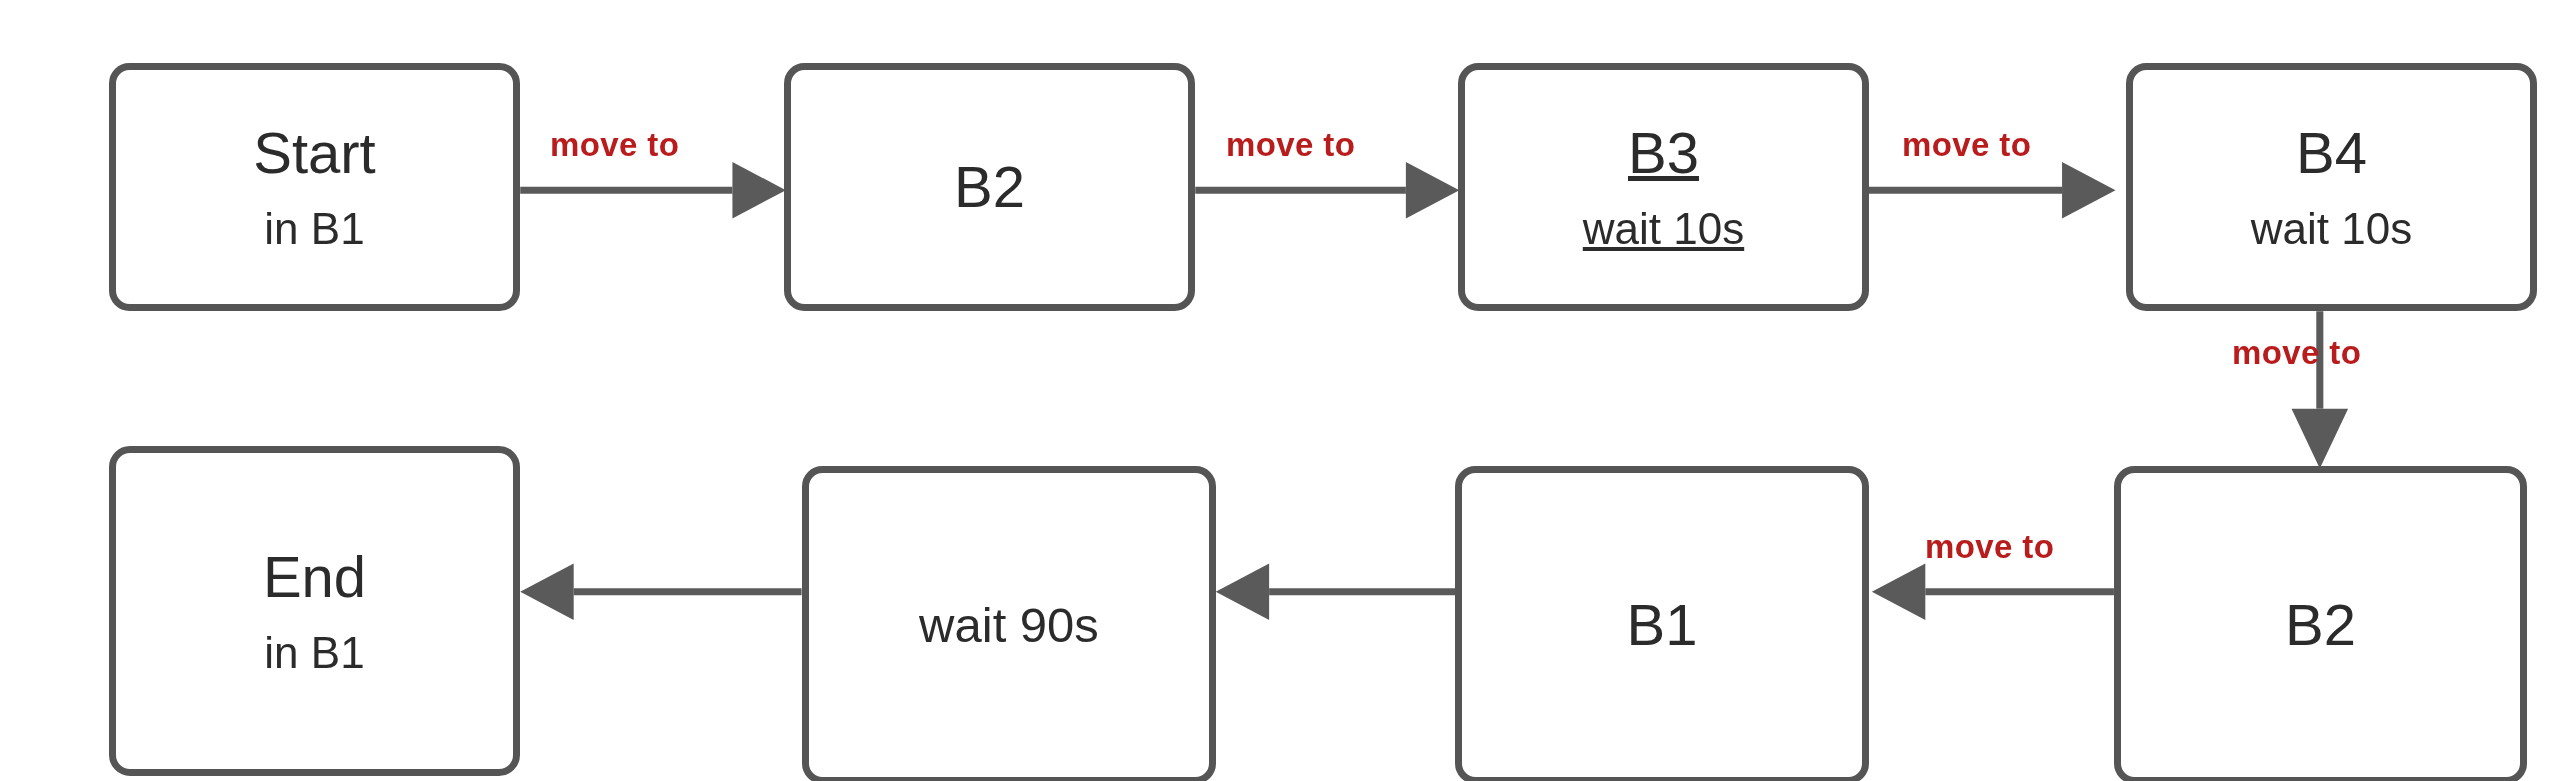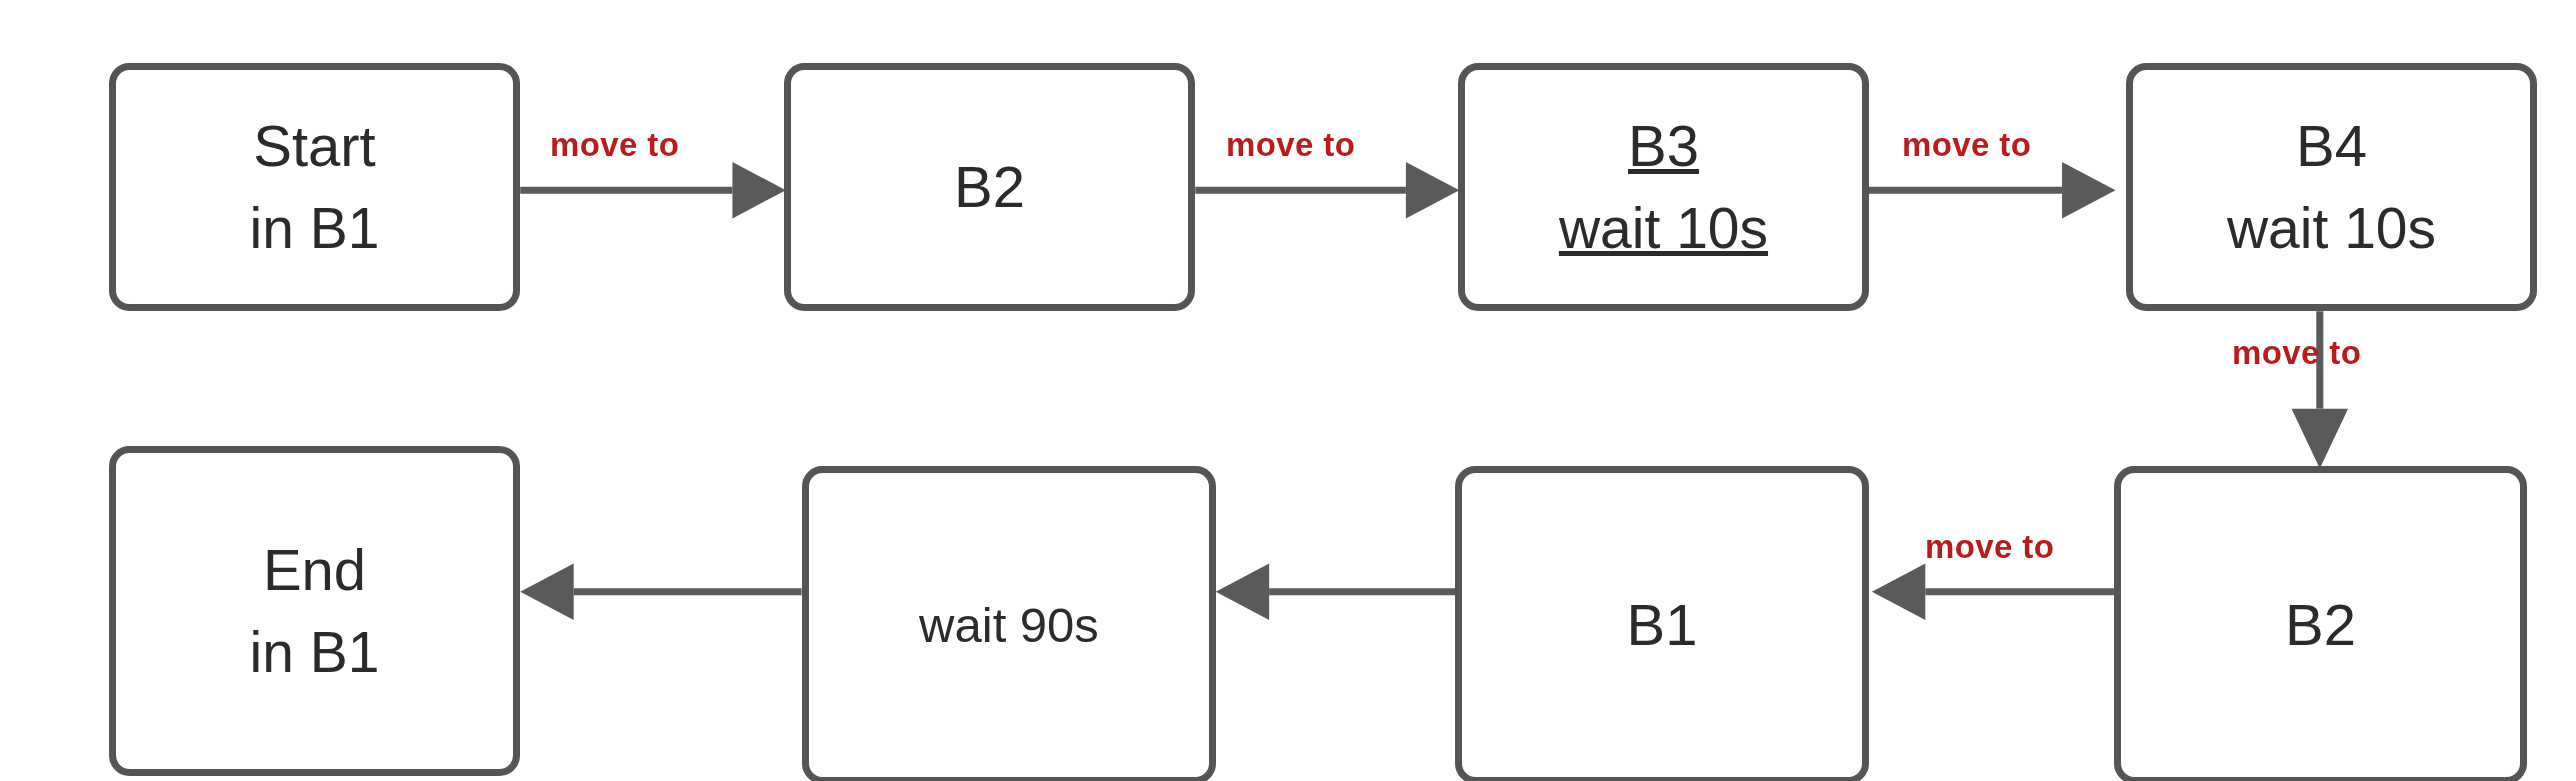--- a/index.html
+++ b/index.html
@@ -30,21 +30,21 @@
     justify-content: center;
     color: #2b2b2b;
   }
   .node .line1 {
     font-size: 58px;
     line-height: 1.08;
     white-space: nowrap;
     letter-spacing: 0px;
   }
   .node .line2 {
-    font-size: 57px;
+    font-size: 44px;
     line-height: 1.08;
     white-space: nowrap;
     margin-top: 20.4px;
   }
   .node.single .line1 {
     font-size: 49px;
   }
   .node.big-only .line1 {
     font-size: 58px;
   }
@@ -124,21 +124,21 @@
   <div class="node" style="left:1458px; top:63px; width:411px; height:248px;text-decoration:underline;">
     <div class="line1">B3</div>
     <div class="line2">wait 10s</div>
   </div>
 
   <div class="node" style="left:2114px; top:63px; width:411px; height:248px;margin-left:12px;">
     <div class="line1">B4</div>
     <div class="line2">wait 10s</div>
   </div>
 
-  <div class="node" style="left:109px; top:446px; width:411px; height:330px;">
+  <div class="node" style="left:109px; top:446px; width:411px; height:330px;border-radius:21px;">
     <div class="line1">End</div>
     <div class="line2">in B1</div>
   </div>
 
   <div class="node single" style="left:802px; top:466px; width:414px; height:318px;">
     <div class="line1">wait 90s</div>
 
   </div>
 
   <div class="node big-only" style="left:1455px; top:466px; width:414px; height:318px;">

